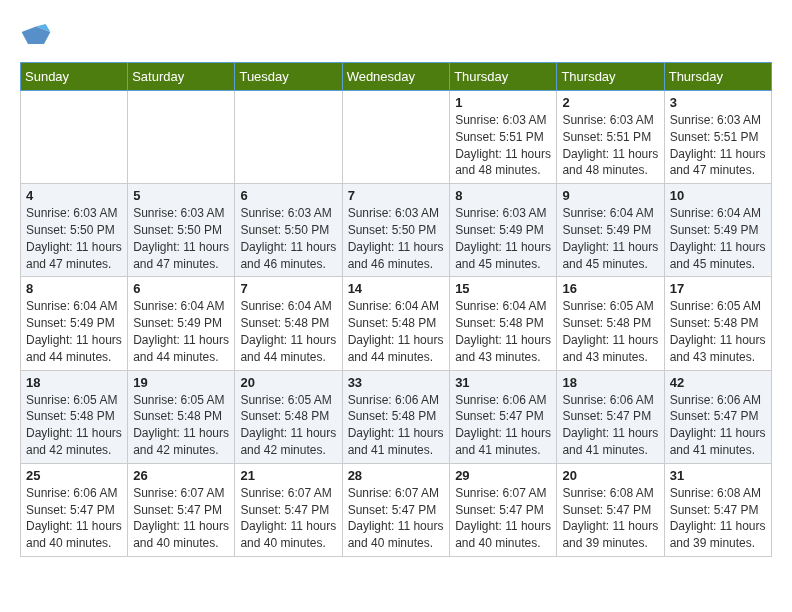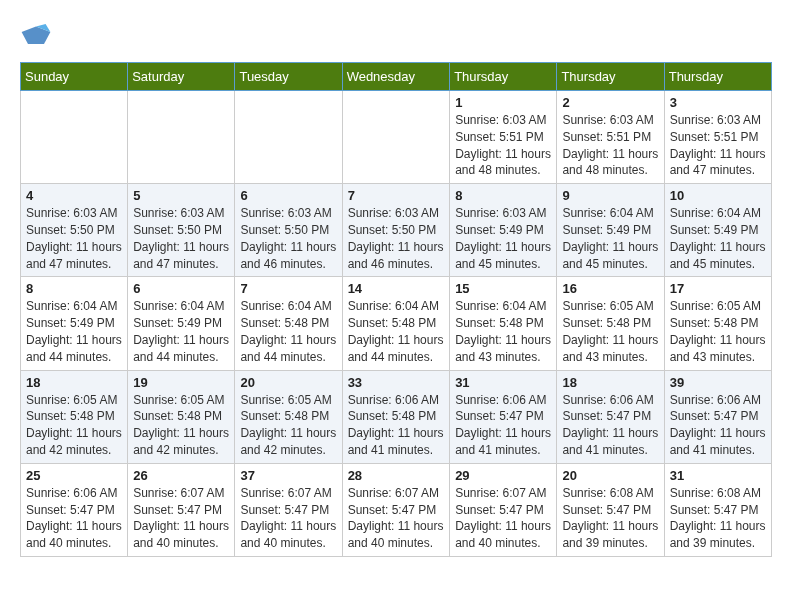--- a/index.html
+++ b/index.html
@@ -296,21 +296,21 @@
 and 41 minutes.</div>
         </td>
         <td>
           <span class="day-number">18</span>
           <div class="day-info" style="white-space: pre-line;">Sunrise: 6:06 AM
 Sunset: 5:47 PM
 Daylight: 11 hours
 and 41 minutes.</div>
         </td>
         <td>
-          <span class="day-number">39</span>
+          <span class="day-number">42</span>
           <div class="day-info" style="white-space: pre-line;">Sunrise: 6:06 AM
 Sunset: 5:47 PM
 Daylight: 11 hours
 and 41 minutes.</div>
         </td>
       </tr>
       <tr>
         <td>
           <span class="day-number">25</span>
           <div class="day-info" style="white-space: pre-line;">Sunrise: 6:06 AM
@@ -319,21 +319,21 @@
 and 40 minutes.</div>
         </td>
         <td>
           <span class="day-number">26</span>
           <div class="day-info" style="white-space: pre-line;">Sunrise: 6:07 AM
 Sunset: 5:47 PM
 Daylight: 11 hours
 and 40 minutes.</div>
         </td>
         <td>
-          <span class="day-number">37</span>
+          <span class="day-number">21</span>
           <div class="day-info" style="white-space: pre-line;">Sunrise: 6:07 AM
 Sunset: 5:47 PM
 Daylight: 11 hours
 and 40 minutes.</div>
         </td>
         <td>
           <span class="day-number">28</span>
           <div class="day-info" style="white-space: pre-line;">Sunrise: 6:07 AM
 Sunset: 5:47 PM
 Daylight: 11 hours

